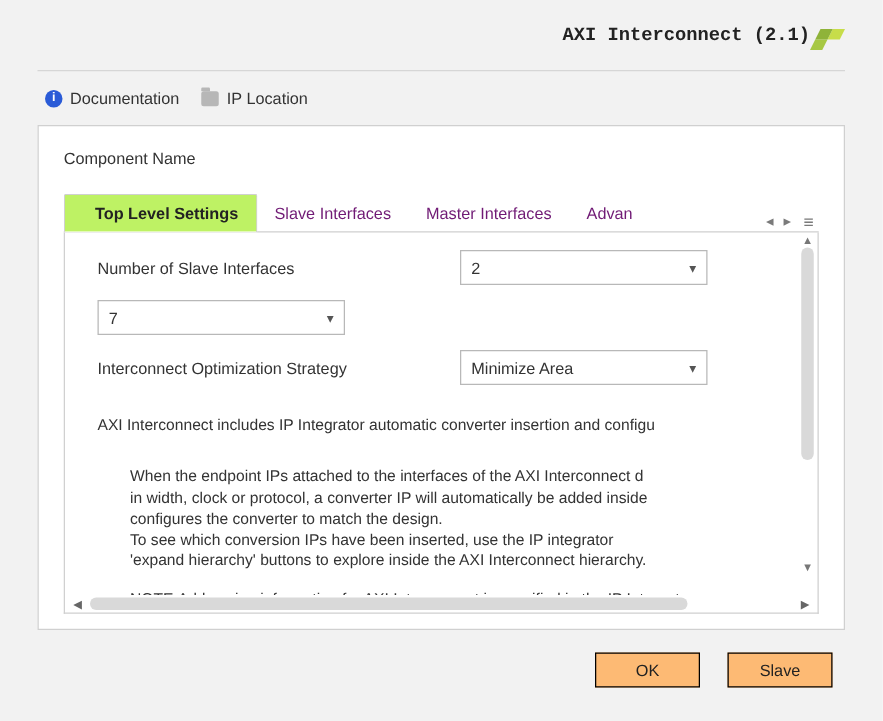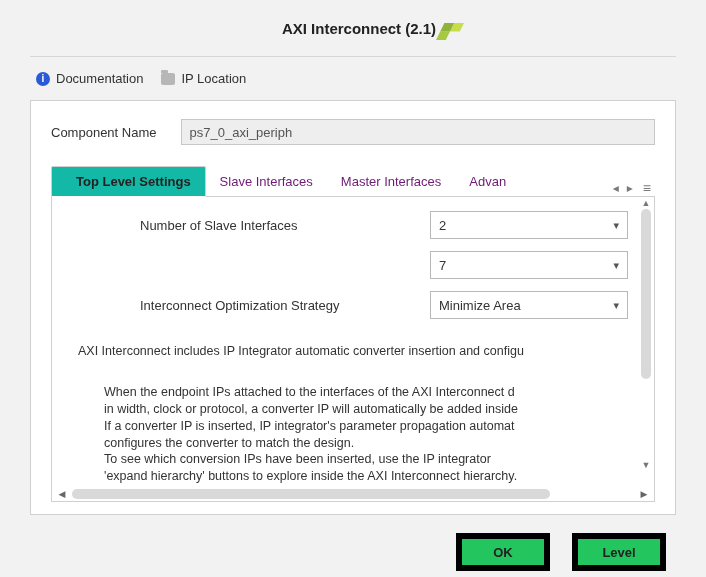--- a/index.html
+++ b/index.html
@@ -1,56 +1,56 @@
 <!DOCTYPE html>
 <html><head>
 <meta charset="utf-8">
 <style>
   html,body{margin:0;padding:0;font-family:"Segoe UI",Arial,sans-serif;font-size:13px;color:#333;background:#f2f2f2;}
   .window{width:706px;height:577px;box-sizing:border-box;padding:10px 30px 10px 30px;position:relative;}
-  .header{display:flex;align-items:center;justify-content:center;padding:6px 0 16px 40px;}
+  .header{display:flex;align-items:center;justify-content:flex-end;padding:6px 0 16px 40px;font-family:Liberation Mono, monospace;}
   .title{font-weight:bold;font-size:15px;color:#222;}
   .logo{width:28px;height:24px;}
   .hr{height:1px;background:#d6d6d6;margin:0 0 8px 0;}
   .toolbar{padding:6px 0 14px 6px;display:flex;align-items:center;gap:18px;color:#333;font-size:13px;}
   .toolbar .tb-item{display:flex;align-items:center;gap:6px;cursor:pointer;}
   .info-icon{width:14px;height:14px;border-radius:50%;background:#2a5bd7;color:#fff;font-size:10px;font-weight:bold;display:flex;align-items:center;justify-content:center;}
   .folder-icon{width:14px;height:12px;background:#b7b7b7;border-radius:2px;position:relative;}
   .folder-icon:before{content:"";position:absolute;top:-3px;left:0;width:7px;height:3px;background:#b7b7b7;border-radius:1px 1px 0 0;}
   .panel{border:1px solid #d0d0d0;background:#fff;padding:18px 20px 12px 20px;position:relative;}
   .comp-row{display:flex;align-items:center;gap:24px;margin-bottom:20px;}
   .comp-label{color:#333;}
   .comp-input{flex:1;background:#eeeeee;border:1px solid #c7c7c7;height:24px;padding:0 8px;color:#555;font-family:inherit;font-size:13px;}
   .tabstrip{display:flex;align-items:flex-end;border-bottom:1px solid #d0d0d0;position:relative;}
   .tab{padding:7px 14px 7px 14px;color:#701a75;font-size:13px;cursor:pointer;white-space:nowrap;}
-  .tab.active{color:#222;font-weight:bold;border:1px solid #d0d0d0;border-bottom:1px solid #fff;background:#14b8a6;border-radius:2px 2px 0 0;position:relative;top:1px;padding-left:24px;}
+  .tab.active{color:#222;font-weight:bold;border:1px solid #d0d0d0;border-bottom:1px solid #fff;background:#bef264;border-radius:2px 2px 0 0;position:relative;top:1px;padding-left:24px;}
   .tab-extras{margin-left:auto;display:flex;align-items:center;gap:4px;color:#7a7a7a;}
   .tab-arrow{font-size:12px;padding:0 2px;cursor:pointer;}
   .menu-icon{font-size:14px;padding:0 4px;cursor:pointer;}
   .tab-body{border:1px solid #d0d0d0;border-top:none;padding:0;position:relative;}
   .scroll-area{height:270px;overflow:hidden;position:relative;padding:14px 26px 6px 26px;}
-  .form-row{display:flex;align-items:center;margin-bottom:12px;justify-content:flex-end;}
+  .form-row{display:flex;align-items:center;margin-bottom:12px;}
   .form-label{width:290px;color:#333;}
   .select{width:180px;height:26px;border:1px solid #b8b8b8;background:#fff;display:flex;align-items:center;justify-content:space-between;padding:0 8px;cursor:pointer;color:#333;}
   .chev{font-size:11px;color:#555;}
   .desc-block{margin-top:24px;color:#333;line-height:1.35;font-size:12.5px;}
   .desc-head{margin-bottom:24px;}
   .desc-body{padding-left:26px;}
   .desc-body div{margin:0;}
   .note{margin-top:14px;padding-left:26px;font-size:12.5px;}
   .vscroll{position:absolute;right:2px;top:0;bottom:16px;width:12px;display:flex;flex-direction:column;align-items:center;}
   .vscroll .arrow{font-size:9px;color:#777;cursor:pointer;height:12px;display:flex;align-items:center;justify-content:center;}
   .vscroll .track{flex:1;width:10px;background:transparent;position:relative;}
   .vscroll .thumb{position:absolute;top:0;left:0;right:0;height:170px;background:#d9d9d9;border-radius:5px;cursor:pointer;}
   .hscroll{height:14px;display:flex;align-items:center;padding:0 4px;}
   .hscroll .arrow{font-size:9px;color:#666;cursor:pointer;width:12px;text-align:center;}
   .hscroll .track{flex:1;height:10px;background:transparent;position:relative;margin:0 4px;}
   .hscroll .thumb{position:absolute;left:0;top:0;bottom:0;width:85%;background:#d9d9d9;border-radius:5px;cursor:pointer;}
   .footer{display:flex;justify-content:flex-end;gap:22px;margin-top:18px;padding-right:10px;}
-  .btn{min-width:82px;height:26px;border:6px solid #000000;background:#22c55e;display:flex;align-items:center;justify-content:center;cursor:pointer;font-size:13px;color:#222;font-weight:bold;}
+  .btn{min-width:82px;height:26px;border:1px solid #000000;background:#fdba74;display:flex;align-items:center;justify-content:center;cursor:pointer;font-size:13px;color:#222;}
 </style>
 </head>
 <body>
 
 <div class="window">
 
   <div class="header">
     <div class="title">AXI Interconnect (2.1)</div>
     <svg class="logo" viewBox="0 0 40 34">
       <polygon points="0,34 14,34 20,22 6,22" fill="#a7c843"></polygon>
@@ -69,21 +69,20 @@
     <div class="tb-item">
       <div class="folder-icon"></div>
       <span>IP Location</span>
     </div>
   </div>
 
   <div class="panel">
 
     <div class="comp-row">
       <span class="comp-label">Component Name</span>
-      <input class="comp-input" type="text" readonly="" value="ps7_0_axi_periph" style="">
     </div>
 
     <div class="tabstrip">
       <div class="tab active">Top Level Settings</div>
       <div class="tab">Slave Interfaces</div>
       <div class="tab">Master Interfaces</div>
       <div class="tab">Advan</div>
       <div class="tab-extras">
         <span class="tab-arrow">◂</span>
         <span class="tab-arrow">▸</span>
@@ -115,21 +114,20 @@
             <span>Minimize Area</span>
             <span class="chev">▾</span>
           </div>
         </div>
 
         <div class="desc-block">
           <div class="desc-head">AXI Interconnect includes IP Integrator automatic converter insertion and configu</div>
           <div class="desc-body">
             <div>When the endpoint IPs attached to the interfaces of the AXI Interconnect d</div>
             <div>in width, clock or protocol, a converter IP will automatically be added inside</div>
-            <div>If a converter IP is inserted, IP integrator's parameter propagation automat</div>
             <div>configures the converter to match the design.</div>
             <div>To see which conversion IPs have been inserted, use the IP integrator</div>
             <div>'expand hierarchy' buttons to explore inside the AXI Interconnect hierarchy.</div>
           </div>
           <div class="note">NOTE:Addressing information for AXI Interconnect is specified in the IP Integrator</div>
         </div>
 
         <div class="vscroll">
           <div class="arrow">▲</div>
           <div class="track">
@@ -145,16 +143,16 @@
           <div class="thumb"></div>
         </div>
         <div class="arrow">▶</div>
       </div>
     </div>
 
   </div>
 
   <div class="footer">
     <div class="btn">OK</div>
-    <div class="btn">Level</div>
+    <div class="btn">Slave</div>
   </div>
 
 </div>
 
 </body></html>

